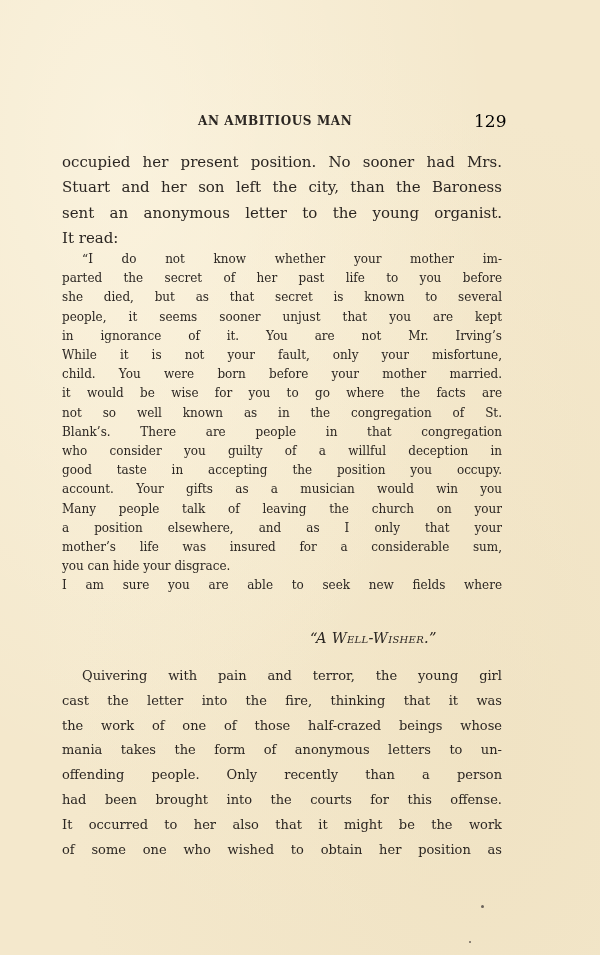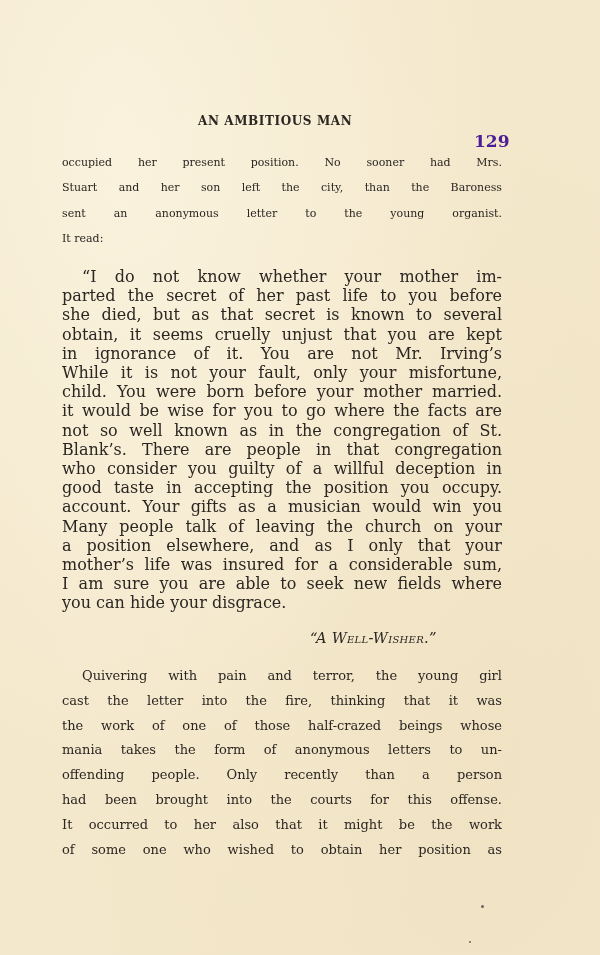--- a/index.html
+++ b/index.html
@@ -31,40 +31,39 @@
       font-weight: bold;
       font-size: 12px;
       letter-spacing: 0.6px;
       color: #2b2622;
     }
     .page-number {
       position: absolute;
       left: 474px;
       top: 111px;
       font-family: "DejaVu Serif", serif;
-      font-weight: bold;
+      font-weight: normal;
       font-size: 17px;
-      color: #4c1d95;
-      margin-top: 20px;
+      color: #000000;
     }
     .body-text {
       position: absolute;
       left: 62px;
       width: 440px;
       font-family: "DejaVu Serif", serif;
       color: #2b2622;
     }
     .para-a {
       top: 150px;
-      font-size: 11px;
+      font-size: 15px;
       line-height: 25.3px;
     }
     .letter {
-      top: 267px;
-      font-size: 16px;
+      top: 250px;
+      font-size: 12px;
       line-height: 19.2px;
     }
     .signature {
       position: absolute;
       top: 629px;
       left: 310px;
       font-family: "DejaVu Serif", serif;
       font-size: 14.6px;
       color: #2b2622;
       font-variant: small-caps;
@@ -107,35 +106,35 @@
     <span class="line">occupied her present position.  No sooner had Mrs.</span>
     <span class="line">Stuart and her son left the city,  than the Baroness</span>
     <span class="line">sent an anonymous  letter to the  young organist.</span>
     <span class="line last">It  read:</span>
   </div>
 
   <div class="body-text letter">
     <span class="line indent">“I do not  know whether your mother  im-</span>
     <span class="line">parted  the  secret of her  past  life to you before</span>
     <span class="line">she died, but as  that secret  is  known to  several</span>
-    <span class="line">obtain, it seems cruelly unjust  that you  are kept</span>
+    <span class="line">people, it seems sooner unjust  that you  are kept</span>
     <span class="line">in  ignorance  of  it.   You  are  not  Mr.  Irving’s</span>
     <span class="line">While it is not your fault, only your  misfortune,</span>
     <span class="line">child.  You were born before your mother married.</span>
     <span class="line">it would be wise for you to go where the facts are</span>
     <span class="line">not so well known as  in  the congregation of  St.</span>
     <span class="line">Blank’s.   There are people  in  that  congregation</span>
     <span class="line">who consider you guilty of  a willful deception in</span>
     <span class="line">good taste in accepting the position  you  occupy.</span>
     <span class="line">account.  Your gifts as a musician would win you</span>
     <span class="line">Many people talk  of leaving  the church  on your</span>
     <span class="line">a position  elsewhere,  and  as I  only  that your</span>
     <span class="line">mother’s life was insured for a considerable sum,</span>
+    <span class="line last">you can hide your disgrace.</span>
     <span class="line">I am sure you  are able to  seek  new fields  where</span>
-    <span class="line last">you can hide your disgrace.</span>
   </div>
 
   <div class="signature">“A Well-Wisher.”</div>
 
   <div class="body-text para-b">
     <span class="line indent">Quivering with pain and terror, the  young girl</span>
     <span class="line">cast the letter into  the fire, thinking that  it was</span>
     <span class="line">the work of one of those half-crazed beings whose</span>
     <span class="line">mania takes the form of anonymous letters to un-</span>
     <span class="line">offending people.   Only  recently  than  a  person</span>

